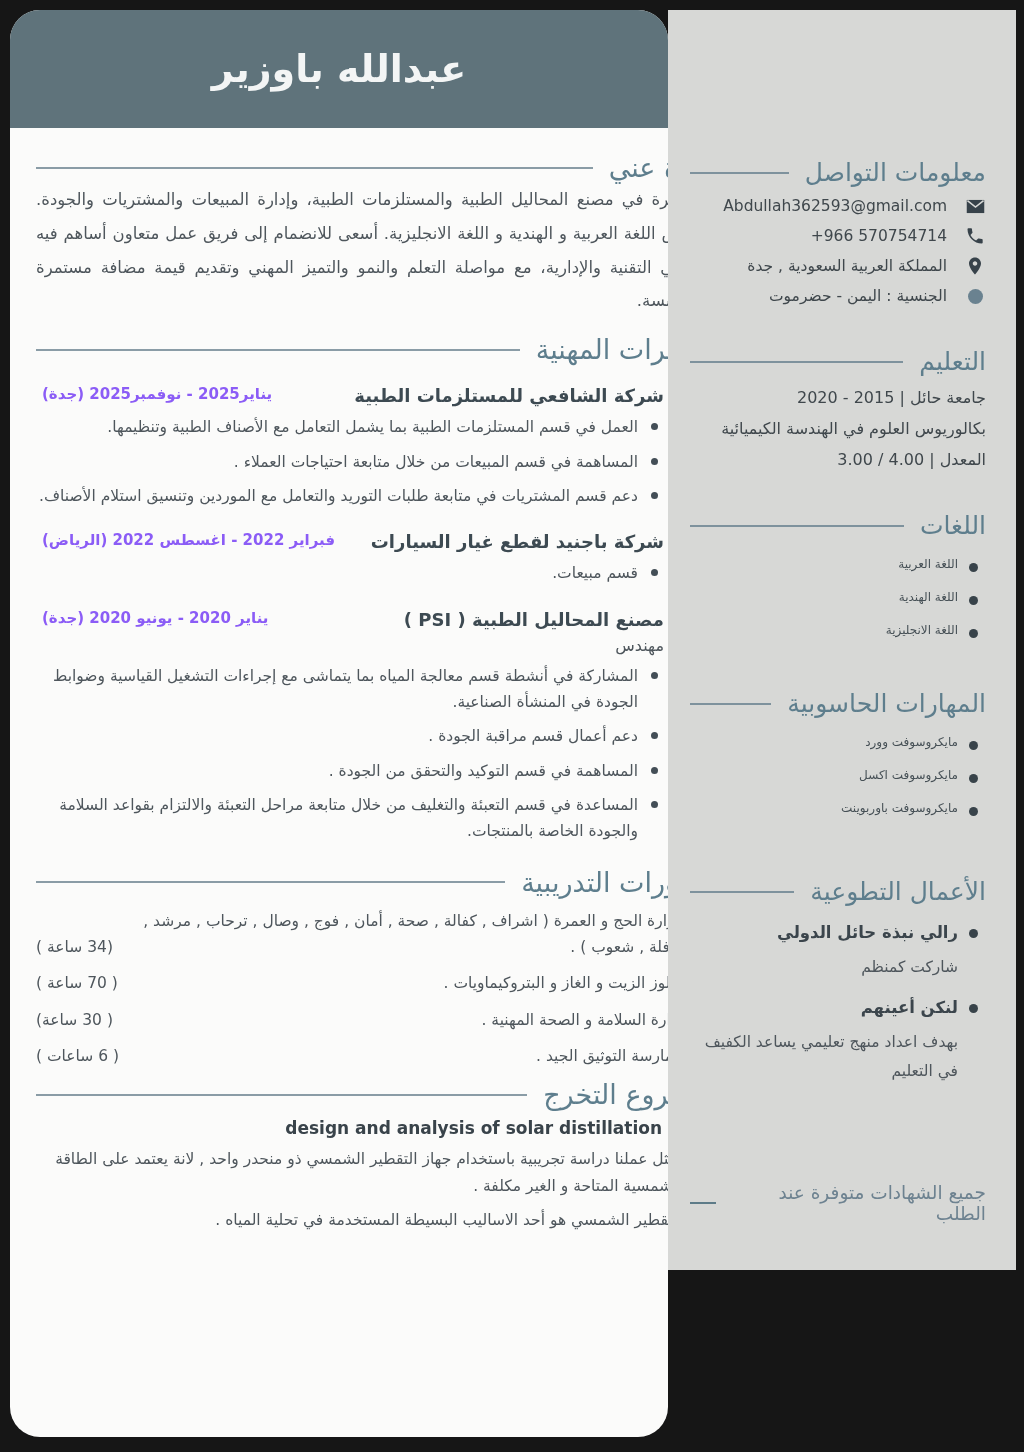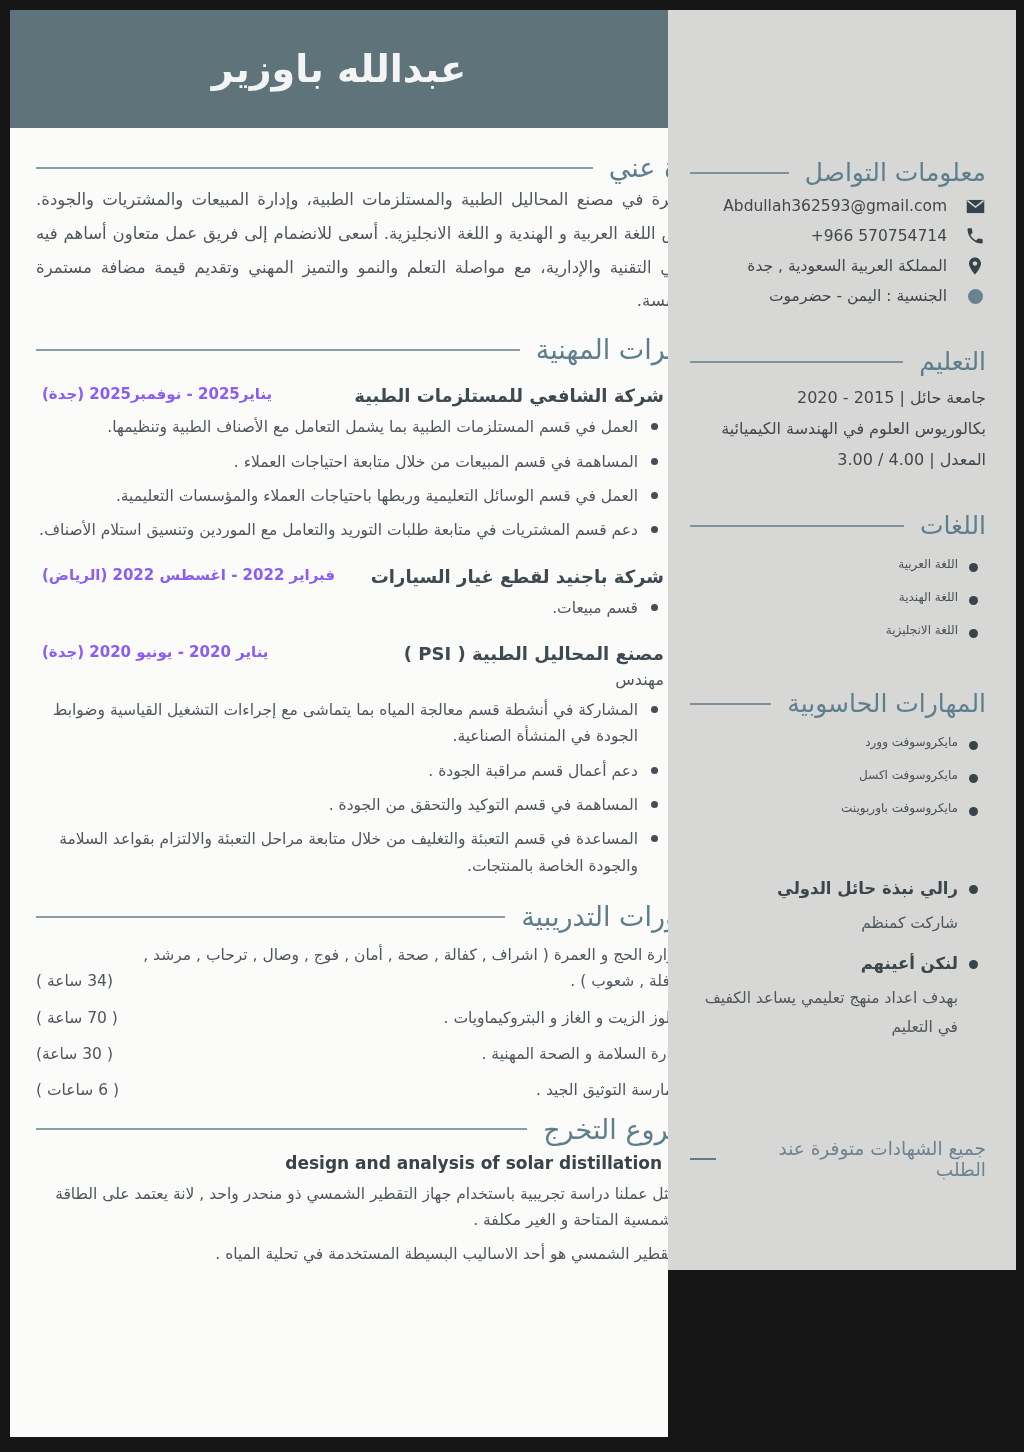--- a/index.html
+++ b/index.html
@@ -5,21 +5,21 @@
   * { margin:0; padding:0; box-sizing:border-box; }
   html,body { background:#101010; }
   .page {
     position:relative; width:1024px; height:1452px;
     background:#161616; overflow:hidden;
     font-family:"DejaVu Sans", sans-serif;
   }
   
   .paper-left {
     position:absolute; left:10px; top:10px; width:658px; height:1427px;
-    background:#fbfbfa; overflow:hidden;
+    background:#fbfbfa; overflow:hidden;border-radius:30px;
   }
   .sidebar {
     position:absolute; left:668px; top:10px; width:348px; height:1260px;
     background:#d7d8d6; direction:rtl; overflow:hidden;
     padding:0 30px 0 22px;
   }
   .header-band {
     position:absolute; left:0; top:0; width:658px; height:118px;
     background:#5f737b; display:flex; align-items:center; justify-content:center;
   }
@@ -125,21 +125,20 @@
           <div class="timeline"></div>
 
           <div class="job">
             <div class="job-head">
               <span class="dot"></span>
               <span class="company">شركة الشافعي للمستلزمات الطبية</span>
               <span class="job-date">يناير2025 - نوفمبر2025 (جدة)</span>
             </div>
             <div class="b">العمل في قسم المستلزمات الطبية بما يشمل التعامل مع الأصناف الطبية وتنظيمها.</div>
             <div class="b">المساهمة في قسم المبيعات من خلال متابعة احتياجات العملاء .</div>
-            <div class="b">العمل في قسم الوسائل التعليمية وربطها باحتياجات العملاء والمؤسسات التعليمية.</div>
             <div class="b">دعم قسم المشتريات في متابعة طلبات التوريد والتعامل مع الموردين وتنسيق استلام الأصناف.</div>
           </div>
 
           <div class="job">
             <div class="job-head">
               <span class="dot"></span>
               <span class="company">شركة باجنيد لقطع غيار السيارات</span>
               <span class="job-date">فبراير 2022 - اغسطس 2022 (الرياض)</span>
             </div>
             <div class="b">قسم مبيعات.</div>
@@ -266,20 +265,24 @@
       <div class="sec-head">
         <span class="sec-title">المهارات الحاسوبية</span>
         <span class="rule"></span>
       </div>
       <div class="side-b">مايكروسوفت وورد</div>
       <div class="side-b">مايكروسوفت اكسل</div>
       <div class="side-b">مايكروسوفت باوربوينت</div>
     </section>
 
     <section class="side-sec-vol">
+      <div class="sec-head">
+        <span class="sec-title">الأعمال التطوعية</span>
+        <span class="rule"></span>
+      </div>
       <div class="side-b vol-title">رالي نبذة حائل الدولي</div>
       <div class="vol-detail">شاركت كمنظم</div>
       <div class="side-b vol-title">لنكن أعينهم</div>
       <div class="vol-detail">بهدف اعداد منهج تعليمي يساعد الكفيف في التعليم</div>
     </section>
 
     <div class="note">
       <span>جميع الشهادات متوفرة عند الطلب</span>
       <span class="note-rule"></span>
     </div>

